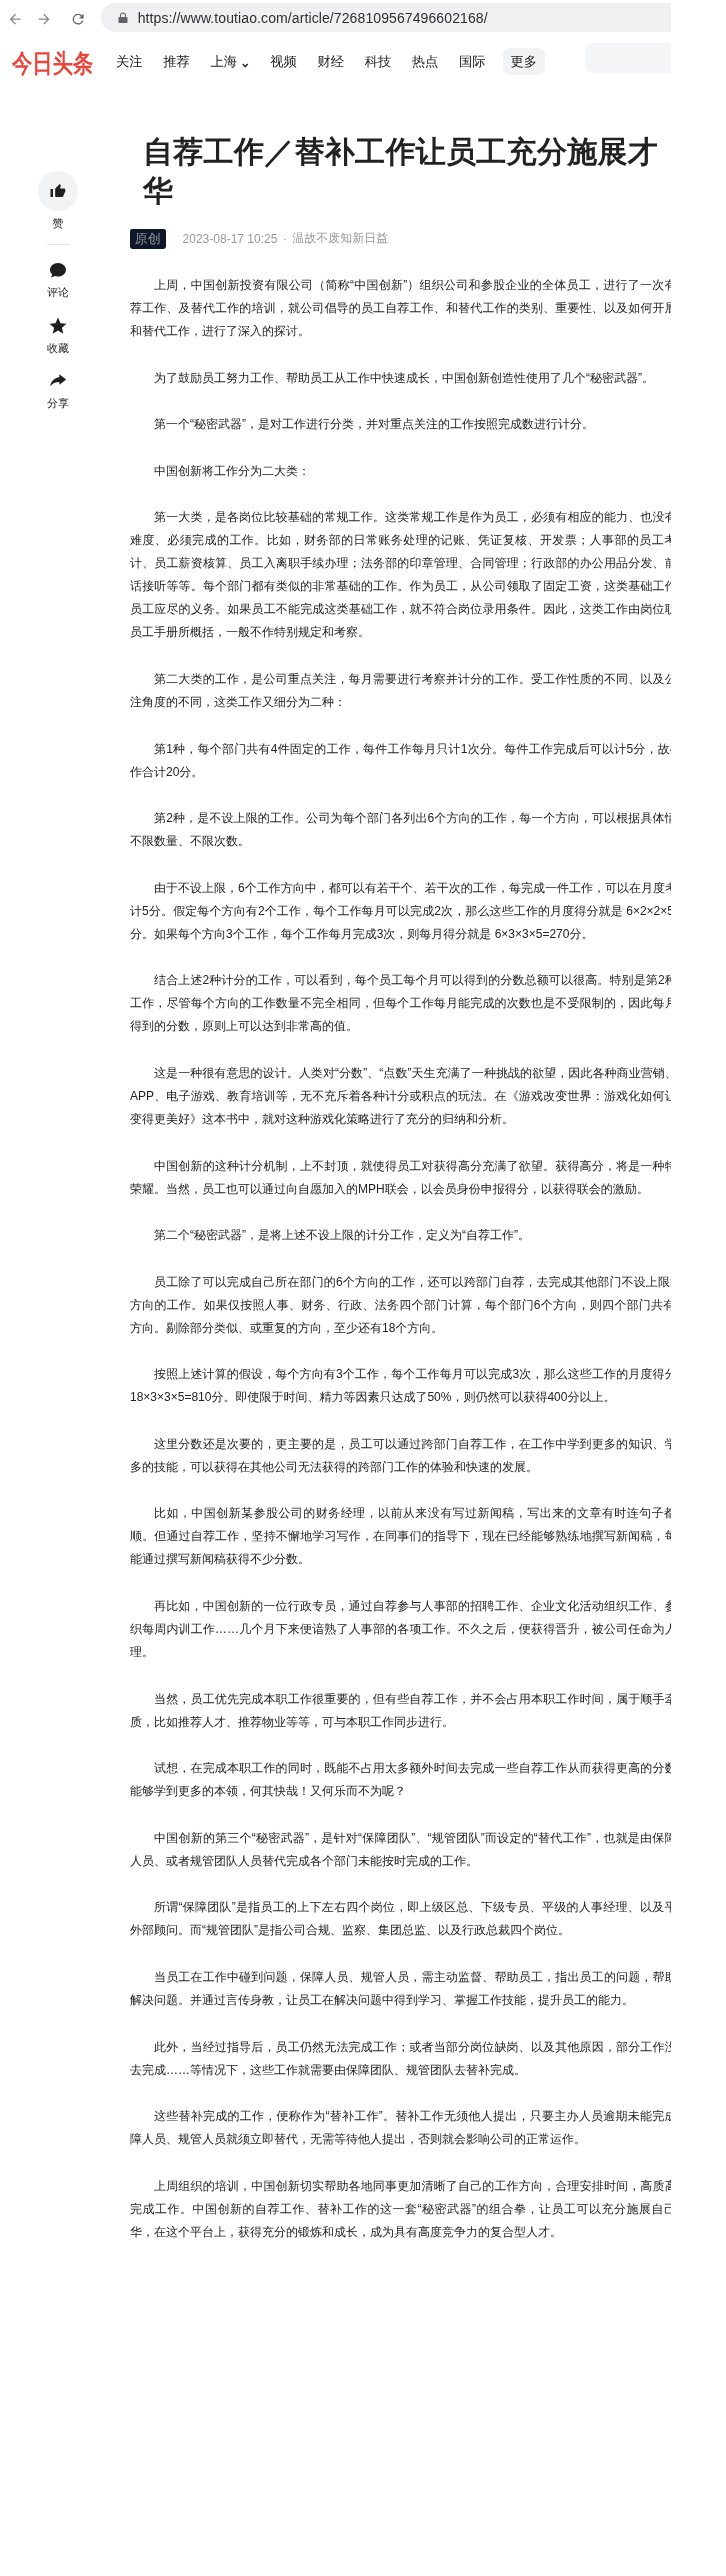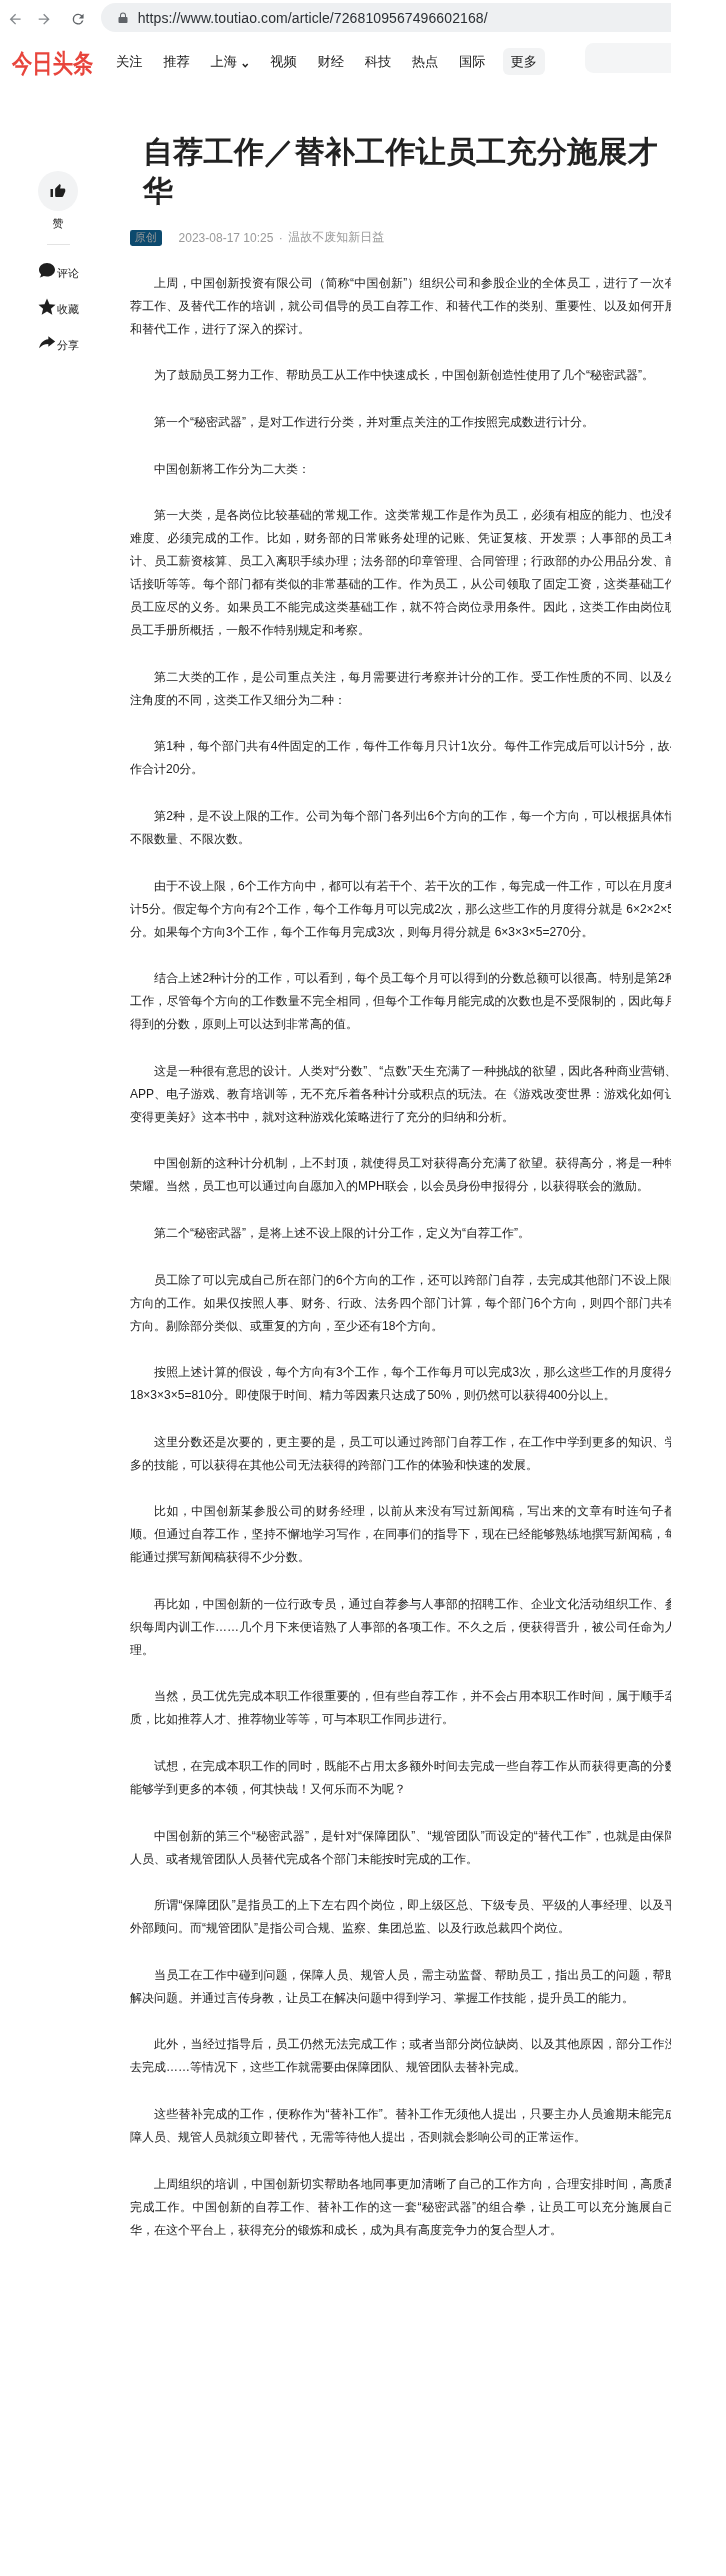--- a/index.html
+++ b/index.html
@@ -27,29 +27,29 @@
   .nav-item .chev svg { width:8.5px; height:8.5px; fill:none; stroke:#222; stroke-width:2.4; }
   .nav-item.more { background:#f2f3f4; border-radius:6px; padding:4.2px 7.9px; margin-left:-3.6px; }
   .search-pill { position:absolute; left:585px; top:5.4px; width:169px; height:30px; background:#f4f5f6; border-radius:8.5px; cursor:text; }
 
   
   .side { position:absolute; left:36px; top:171px; width:44px; display:flex; flex-direction:column; align-items:center; }
   .like-circle { width:40px; height:40px; border-radius:50%; background:#f2f3f4; display:flex; align-items:center; justify-content:center; cursor:pointer; }
   .like-circle svg { width:18px; height:18px; fill:#1f1f1f; }
   .side-label { margin-top:5.4px; font-size:11px; color:#222; }
   .side-divider { width:23px; height:0.6px; background:#e3e3e3; margin-top:12.7px; }
-  .side-group { margin-top:16.3px; display:flex; flex-direction:row; align-items:center; cursor:pointer; }
+  .side-group { margin-top:16.3px; display:flex; flex-direction:column; align-items:center; cursor:pointer; }
   .side-group svg { width:20px; height:20px; fill:#1f1f1f; }
   .side-group .side-label { margin-top:4.2px; }
 
   
   .article { position:absolute; left:130px; top:119px; width:571px; }
   .article h1 { margin:13px; font-size:30px; line-height:39px; font-weight:700; color:#222; letter-spacing:0.3px; }
   .meta { display:flex; align-items:center; margin-top:19.4px; }
-  .badge { font-size:11px; color:#999; background:#0c4a6e; border-radius:2.4px; padding:1.8px 4.8px; line-height:1.2; }
+  .badge { font-size:13px; color:#999; background:#0f172a; border-radius:2.4px; padding:1.8px 4.8px; line-height:1.2; }
   .meta .date { margin-left:17px; font-size:12px; color:#999; }
   .meta .dot { margin:0 5.4px; font-size:12px; color:#999; }
   .meta .author { font-size:12px; color:#999; cursor:pointer; }
   .content { margin-top:25.4px; }
   .content p { margin:0 0 23.6px 0; font-size:12px; line-height:23px; color:#222; text-indent:2em; text-align:justify; }
 </style>
 </head>
 <body>
 
 <div class="page">

